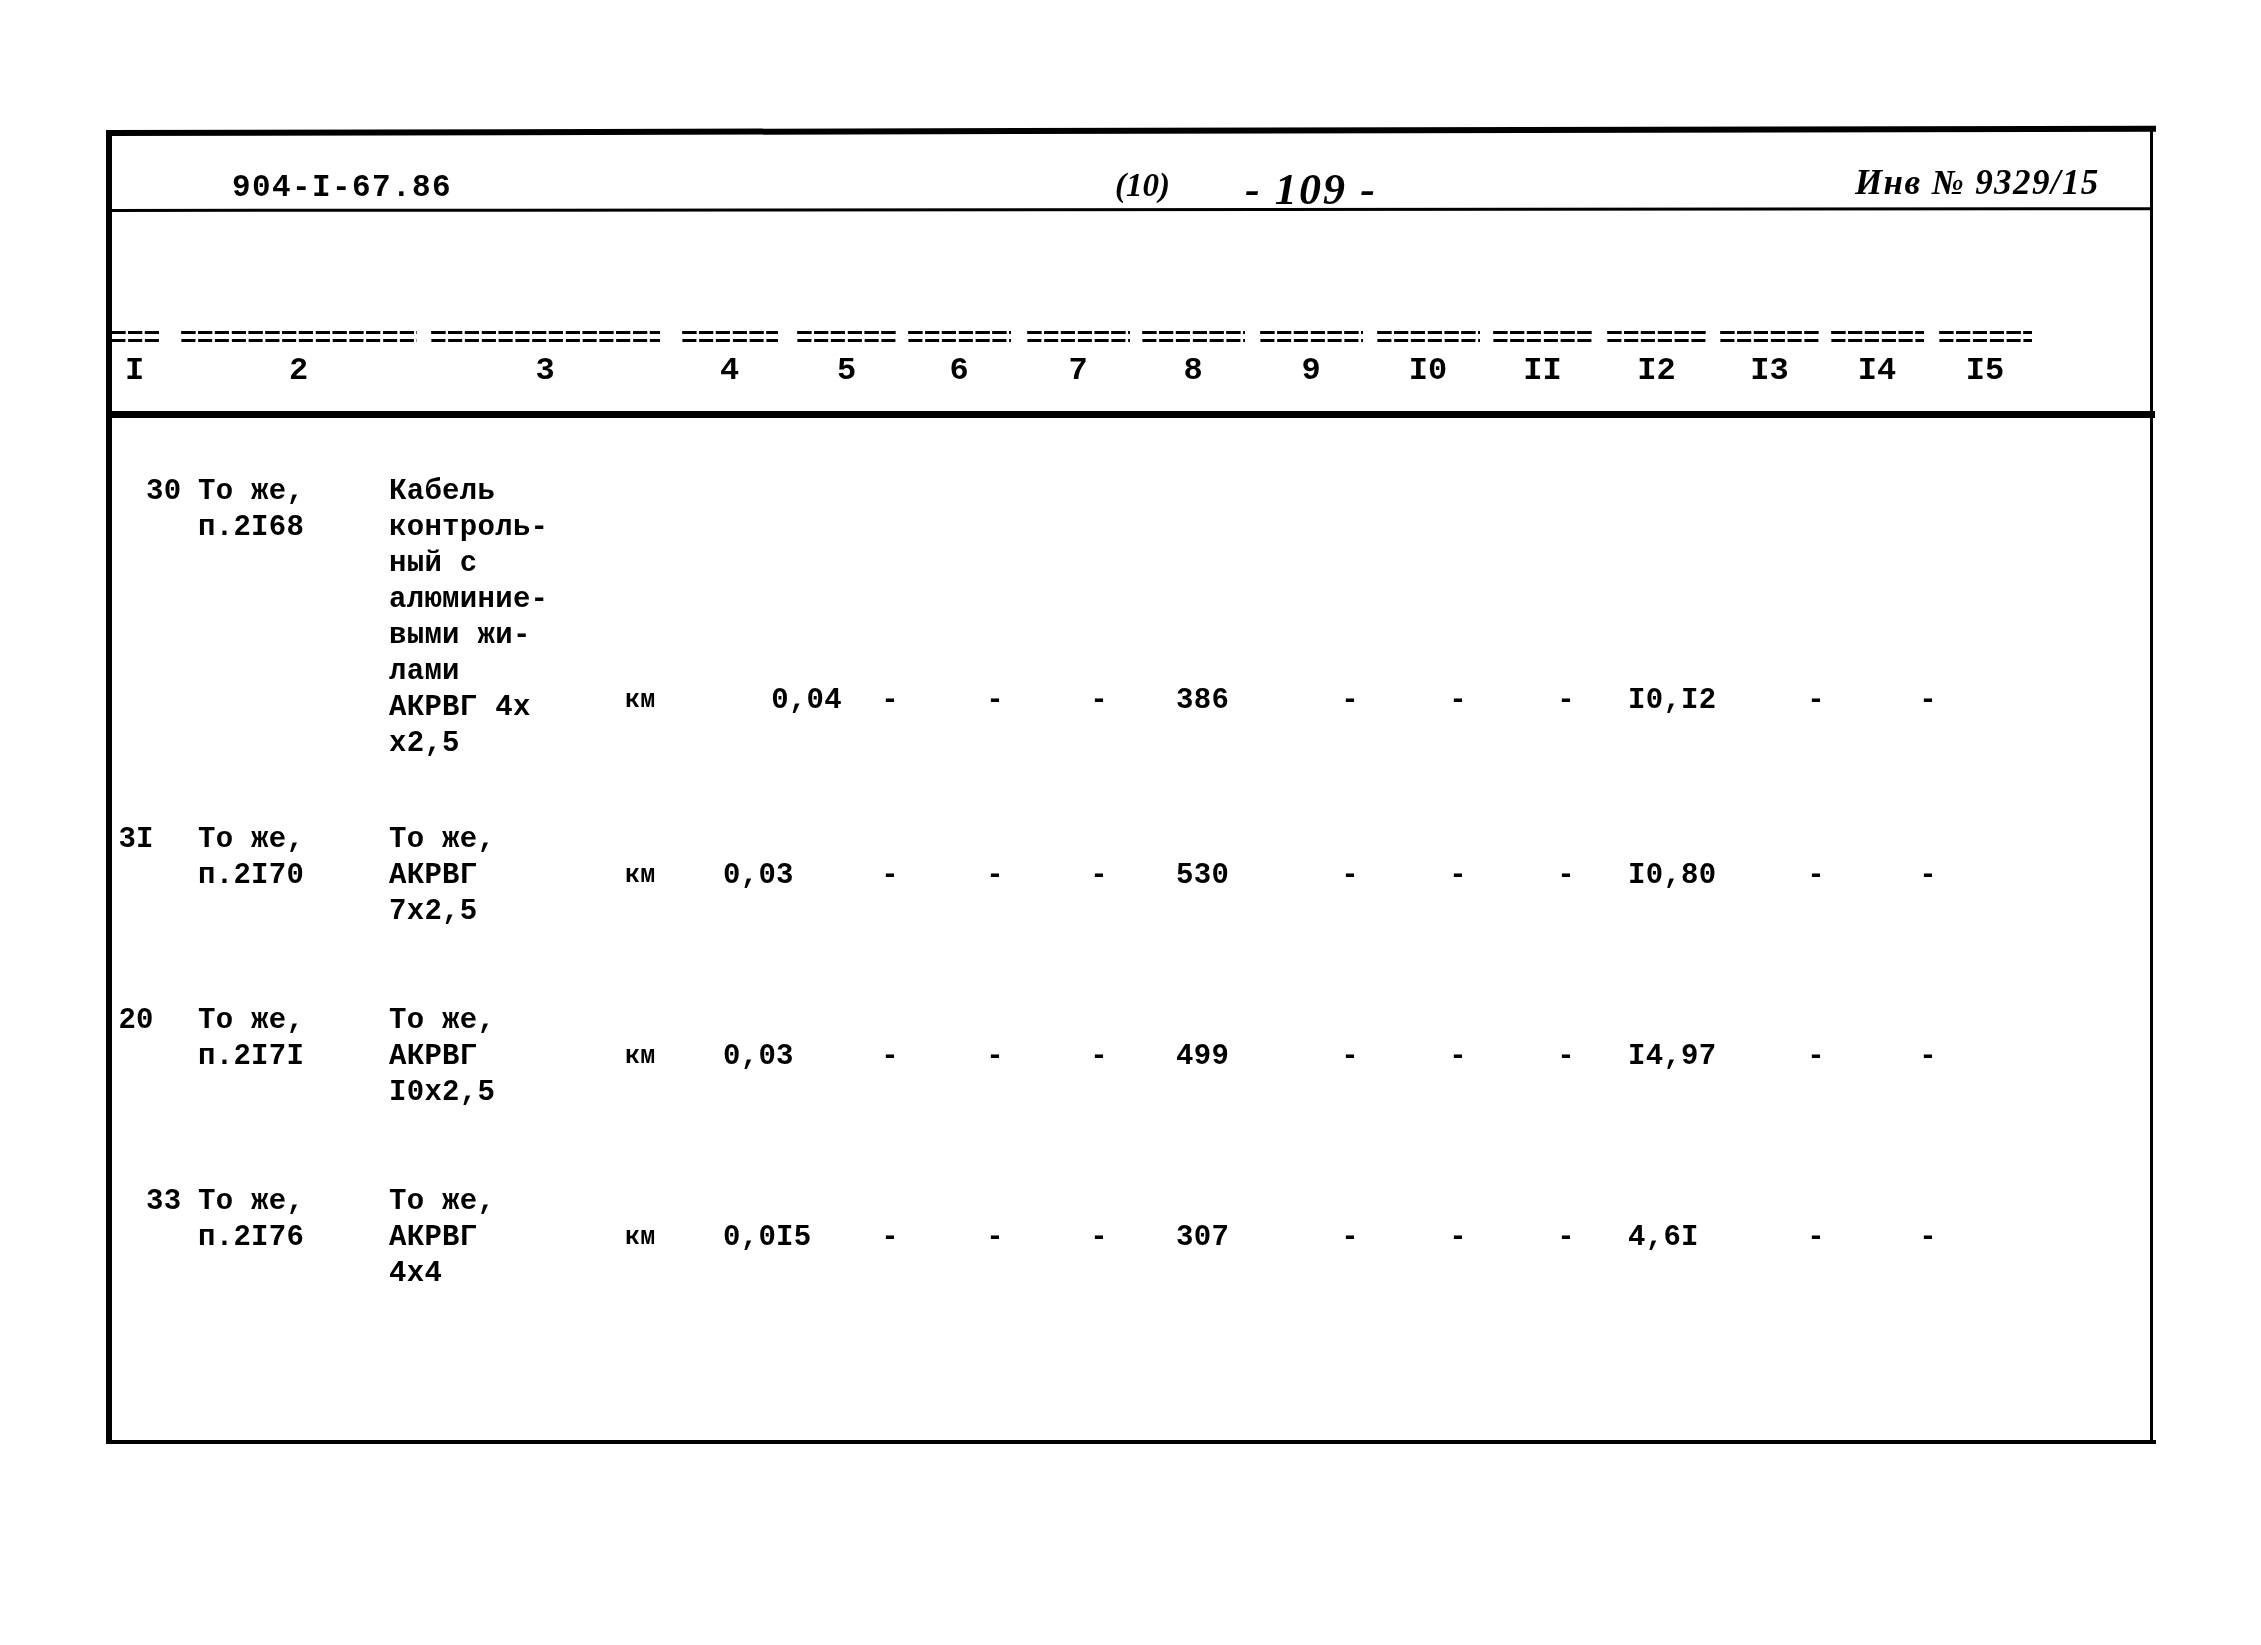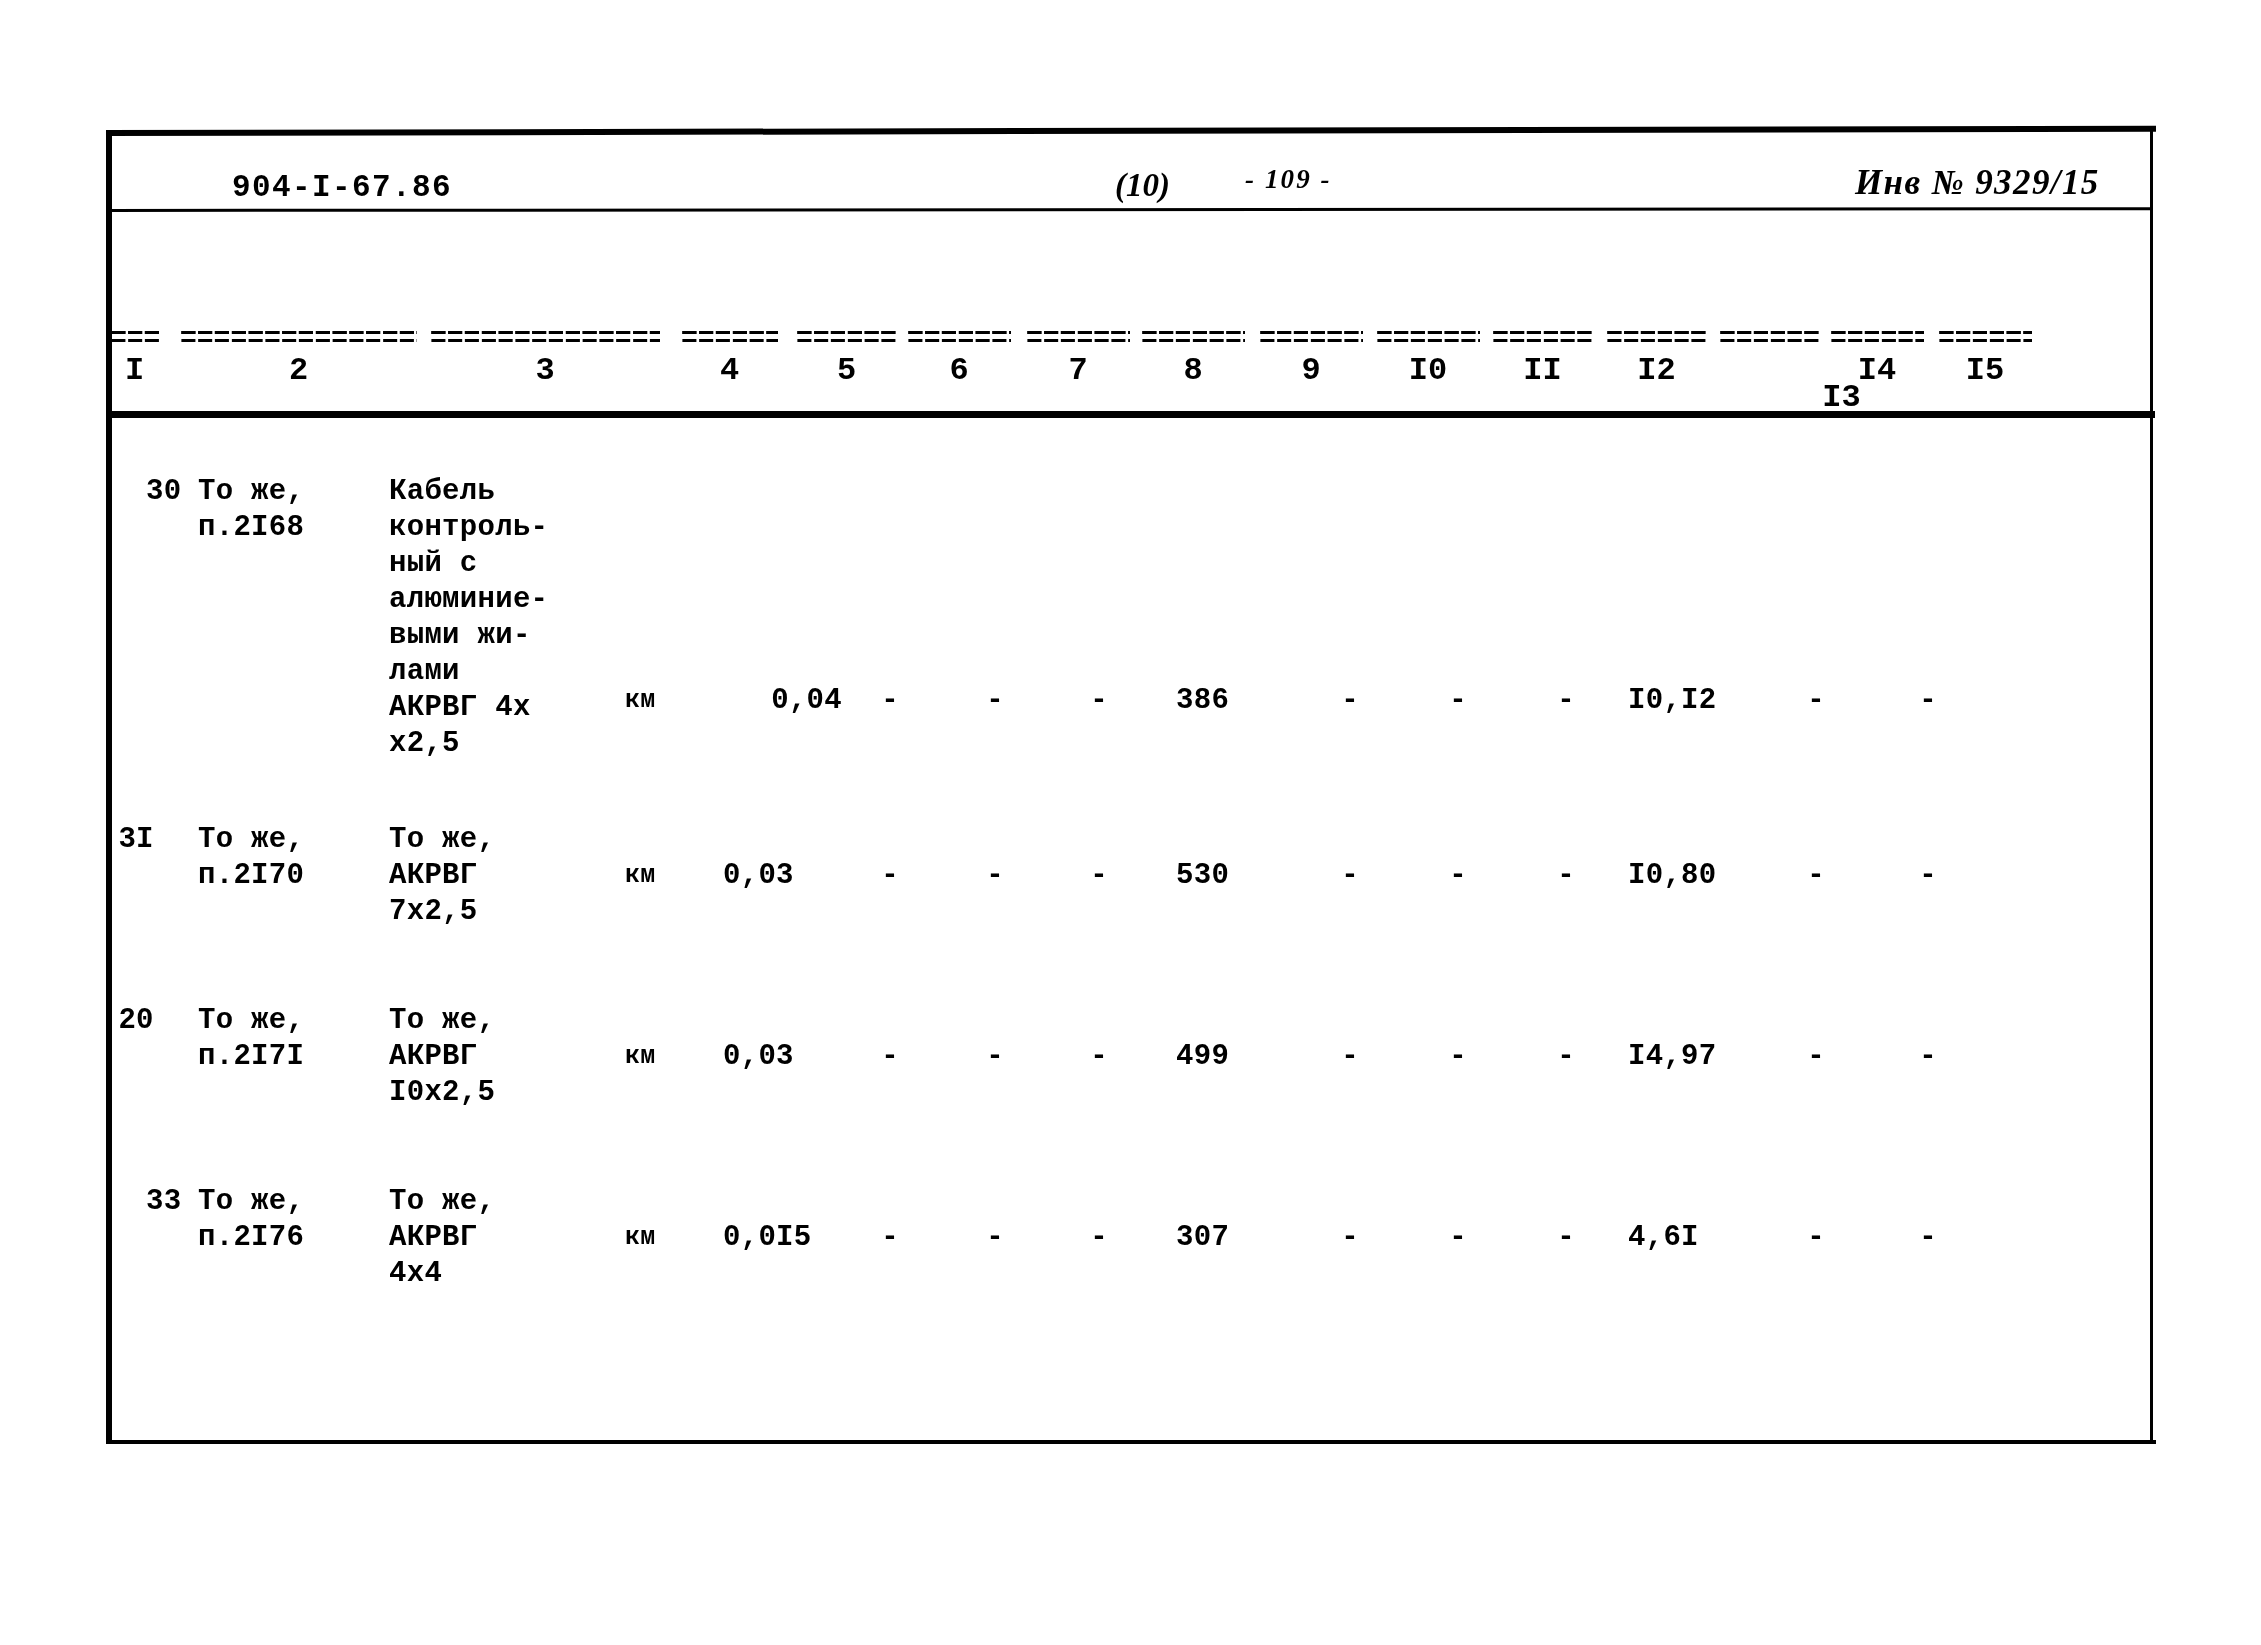--- a/index.html
+++ b/index.html
@@ -104,21 +104,21 @@
     white-space: nowrap;
   }
   #hdr-sheet-no {
     left: 1005px;
     top: 9.7px;
     font-size: 33px;
   }
   #hdr-page-no {
     left: 1135px;
     top: 7px;
-    font-size: 27px;
+    font-size: 44px;
     letter-spacing: 2.1px;
   }
   #hdr-inv-no {
     left: 1745px;
     top: 5.6px;
     font-size: 35px;
     letter-spacing: 1.4px;
   }
 
   
@@ -262,21 +262,21 @@
       <div class="col-num" style="left: 1382px; width: 101px;">II</div>
       <div class="col-sep" style="left: 1496px; width: 101px;">
         <span>======================</span>
         <span>======================</span>
       </div>
       <div class="col-num" style="left: 1496px; width: 101px;">I2</div>
       <div class="col-sep" style="left: 1609px; width: 101px;">
         <span>======================</span>
         <span>======================</span>
       </div>
-      <div class="col-num" style="left: 1681px; width: 101px; margin-top: 27px;">I3</div>
+      <div class="col-num" style="left: 1609px; width: 101px;">I3</div>
       <div class="col-sep" style="left: 1720px; width: 94px;">
         <span>======================</span>
         <span>======================</span>
       </div>
       <div class="col-num" style="left: 1720px; width: 94px;">I4</div>
       <div class="col-sep" style="left: 1828px; width: 94px;">
         <span>======================</span>
         <span>======================</span>
       </div>
       <div class="col-num" style="left: 1828px; width: 94px;">I5</div>

